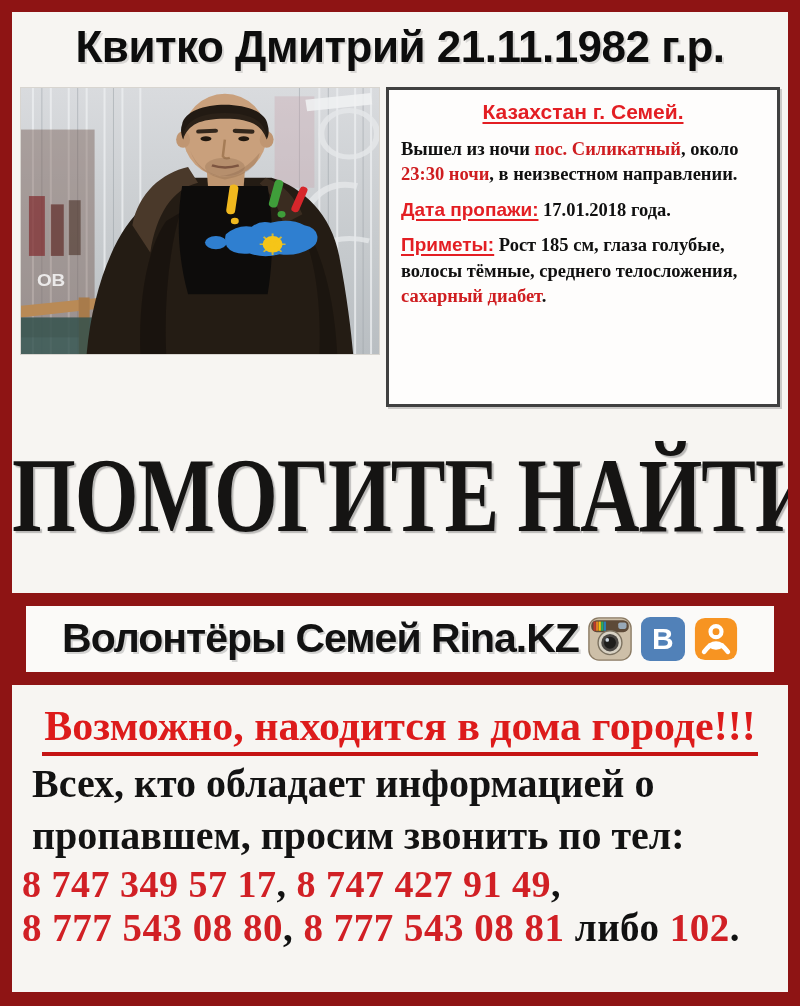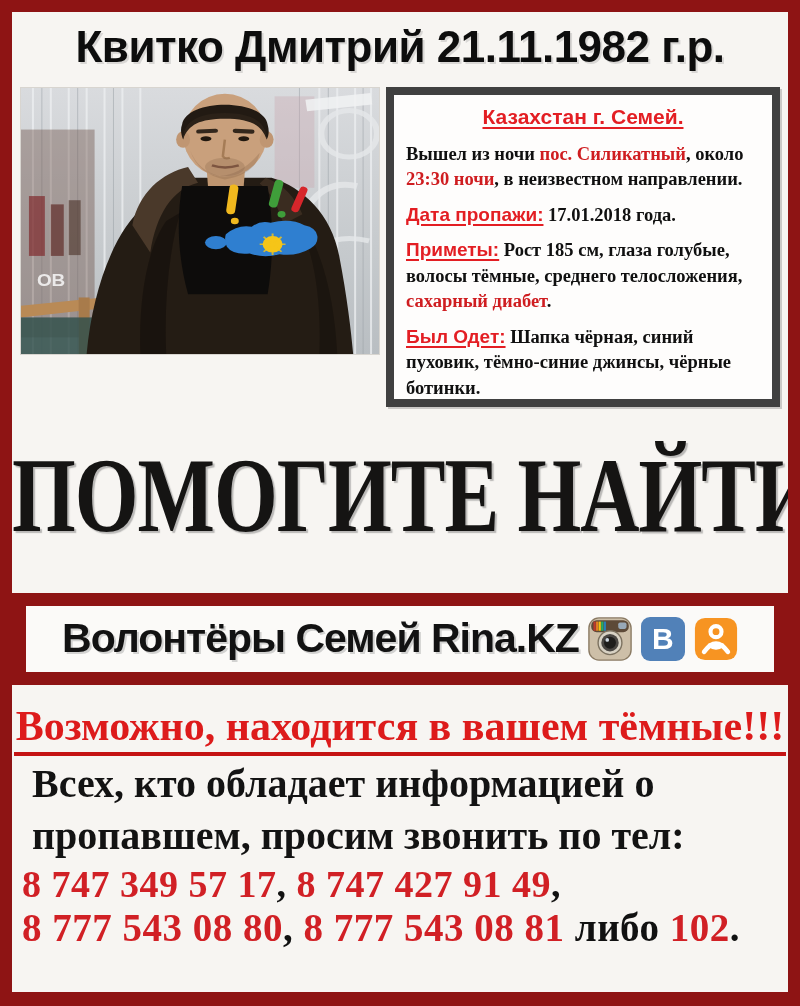--- a/index.html
+++ b/index.html
@@ -16,21 +16,21 @@
     font-size:44px; font-weight:bold; letter-spacing:-0.5px;
     color:#0d0d0d; line-height:1.15;
     text-shadow:2px 2px 0 rgba(160,160,160,.35);
     white-space:nowrap;
   }
   
   .row { display:flex; gap:6px; padding:0 8px; margin-top:14px; height:322px; }
   .photo-wrap { width:360px; height:268px; background:#c8ccd0; border:1px solid #d8d5d0; overflow:hidden; }
   .photo-wrap svg { display:block; width:100%; height:100%; }
   .infobox {
-    flex:1; height:320px; border:8px solid #404040; background:#fefdfc;
+    flex:1; height:320px; border:3px solid #404040; background:#fefdfc;
     padding:6px 12px 4px 12px; overflow:hidden;
     font-family:"Liberation Serif", serif; font-weight:bold;
     font-size:18.5px; line-height:1.38; color:#101010;
     box-shadow:2px 2px 0 rgba(120,120,120,.35);
   }
   .ib-header {
     text-align:center; font-family:"Liberation Sans", sans-serif;
     font-size:21px; font-weight:bold; color:#e31e23;
     text-decoration:underline; text-decoration-thickness:2px; text-underline-offset:3px;
     margin:2px 0 10px 0;
@@ -191,21 +191,20 @@
           <path d="M240 188 h26 M253 175 v26 M244 179 l18 18 M262 179 l-18 18" stroke="#f5c518" stroke-width="2" opacity="0.8"></path>
         </g>
       </svg>
     </div>
 
     <div class="infobox">
       <div class="ib-header">Казахстан г. Семей.</div>
       <p><span>Вышел из ночи </span><span class="red">пос. Силикатный</span><span>, около </span><span class="red">23:30 ночи</span><span>, в неизвестном направлении.</span></p>
       <p><span class="lbl">Дата пропажи:</span><span> 17.01.2018 года.</span></p>
       <p><span class="lbl">Приметы:</span><span> Рост 185 см, глаза голубые, волосы тёмные, среднего телосложения, </span><span class="red">сахарный диабет</span><span>.</span></p>
-      <p><span class="lbl">Был Одет:</span><span> Шапка чёрная, синий пуховик, тёмно-синие джинсы, чёрные ботинки.</span></p>
 
     </div>
   </div>
 
   <div class="bigtitle">ПОМОГИТЕ НАЙТИ</div>
 
   <div class="banner">
     <div class="banner-inner">
       <span class="banner-text">Волонтёры Семей Rina.KZ</span>
 
@@ -235,21 +234,21 @@
           <rect x="1" y="1" width="46" height="46" rx="11" fill="#f79422"></rect>
           <circle cx="24" cy="16" r="6" fill="none" stroke="#ffffff" stroke-width="4.5"></circle>
           <path d="M11 38 Q24 20 37 38" fill="none" stroke="#ffffff" stroke-width="5" stroke-linecap="round"></path>
           <path d="M17 31 Q24 36 31 31" fill="none" stroke="#ffffff" stroke-width="4.5" stroke-linecap="round"></path>
         </svg>
       </span>
     </div>
   </div>
 
   <div class="possibly-wrap">
-    <span class="possibly">Возможно, находится в вашем тёмные!!!</span>
+    <span class="possibly">Возможно, находится в дома городе!!!</span>
   </div>
 
   <div class="calltext">
     <div>Всех, кто обладает информацией о</div>
     <div>пропавшем, просим звонить по тел:</div>
   </div>
 
   <div class="phones phones-1"><span class="phone-red">8 747 349 57 17</span><span>, </span><span class="phone-red">8 747 427 91 49</span><span>,</span></div>
   <div class="phones phones-2"><span class="phone-red">8 777 543 08 80</span><span>, </span><span class="phone-red">8 777 543 08 81</span><span> либо </span><span class="phone-red">102</span><span>.</span></div>
 

